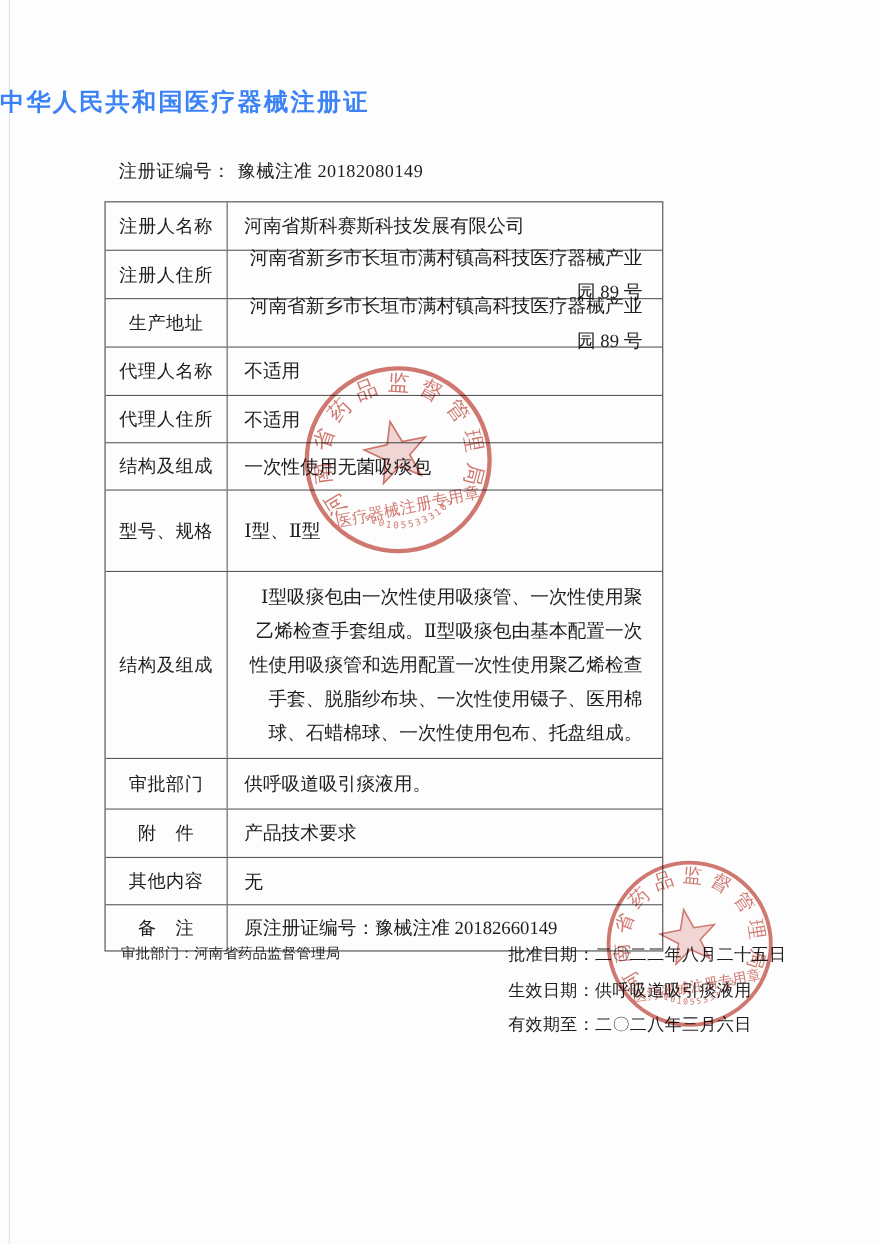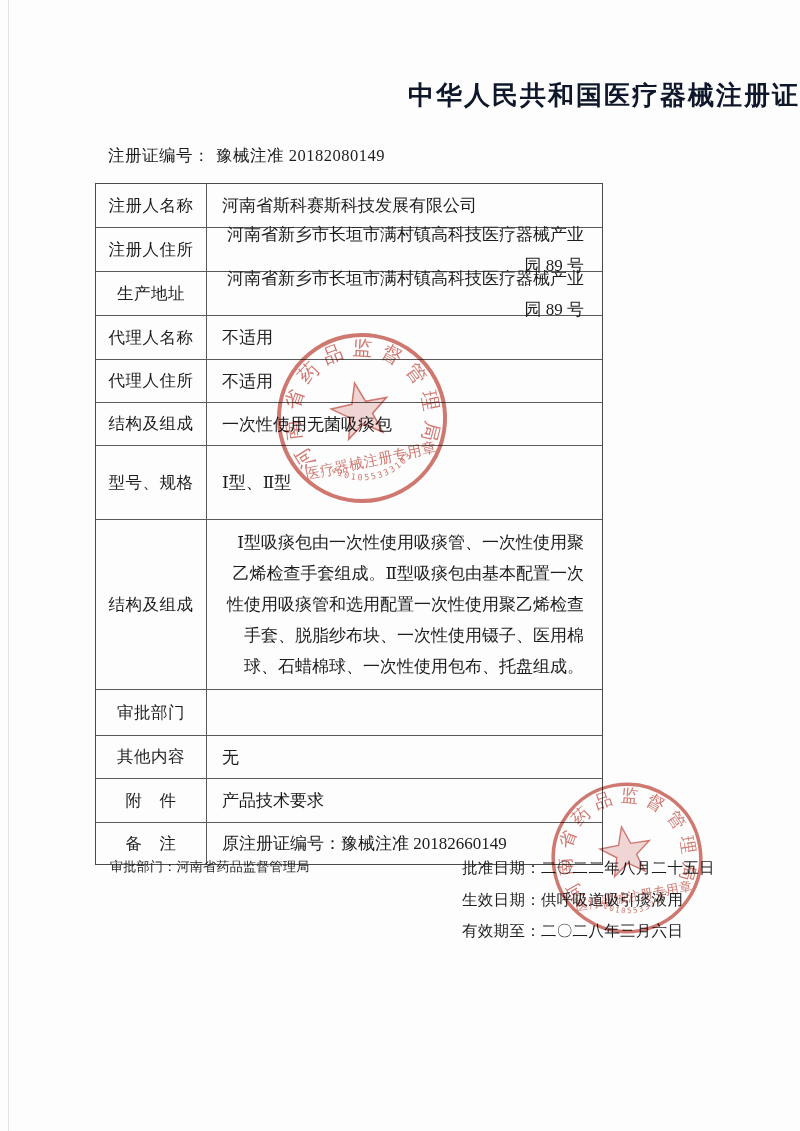--- a/index.html
+++ b/index.html
@@ -2,22 +2,22 @@
 <html><head>
 <meta charset="utf-8">
 <style>
   html,body{margin:0;padding:0;background:#ffffff;}
   .page{
     position:relative;width:800px;height:1131px;background:#fdfdfd;
     font-family:"Liberation Serif","DejaVu Serif",serif;color:#1d1d1d;overflow:hidden;
   }
   .edge-line{position:absolute;left:8px;top:0;width:1px;height:100%;background:#e3e3e3;}
   .doc-title{
-    position:absolute;top:78px;left:0;right:0;text-align:right;
-    font-size:26px;font-weight:bold;letter-spacing:2px;color:#0f172a;
+    position:absolute;top:78px;left:0;right:0;text-align:left;
+    font-size:22px;font-weight:bold;letter-spacing:2px;color:#3b82f6;
   }
   .cert-line{position:absolute;left:108px;top:145px;font-size:16.5px;letter-spacing:.5px;}
   .cert-line .val{margin-left:6px;}
   .reg-table{
     position:absolute;left:95px;top:183px;width:508px;
     border:1px solid #4a4a4a;box-sizing:border-box;background:transparent;
   }
   .row{display:flex;border-top:1px solid #5a5a5a;}
   .row:first-child{border-top:none;}
   .cell-label{
@@ -80,28 +80,29 @@
     <div class="row" style="height:73px">
       <div class="cell-label">型号、规格</div>
       <div class="cell-value">Ⅰ型、Ⅱ型</div>
     </div>
     <div class="row" style="height:169px">
       <div class="cell-label">结构及组成</div>
       <div class="cell-value">Ⅰ型吸痰包由一次性使用吸痰管、一次性使用聚乙烯检查手套组成。Ⅱ型吸痰包由基本配置一次性使用吸痰管和选用配置一次性使用聚乙烯检查手套、脱脂纱布块、一次性使用镊子、医用棉球、石蜡棉球、一次性使用包布、托盘组成。</div>
     </div>
     <div class="row" style="height:45px">
       <div class="cell-label">审批部门</div>
+      <div class="cell-value">供呼吸道吸引痰液用。</div>
+    </div>
+    <div class="row" style="height:43px">
+      <div class="cell-label">附　件</div>
+      <div class="cell-value">产品技术要求</div>
     </div>
     <div class="row" style="height:42px">
       <div class="cell-label">其他内容</div>
       <div class="cell-value">无</div>
-    </div>
-    <div class="row" style="height:43px">
-      <div class="cell-label">附　件</div>
-      <div class="cell-value">产品技术要求</div>
     </div>
     <div class="row" style="height:41px">
       <div class="cell-label">备　注</div>
       <div class="cell-value">原注册证编号：豫械注准 20182660149</div>
     </div>
   </div>
 
   <div class="footer-dept">
     <span>审批部门：</span><span>河南省药品监督管理局</span>
   </div>

